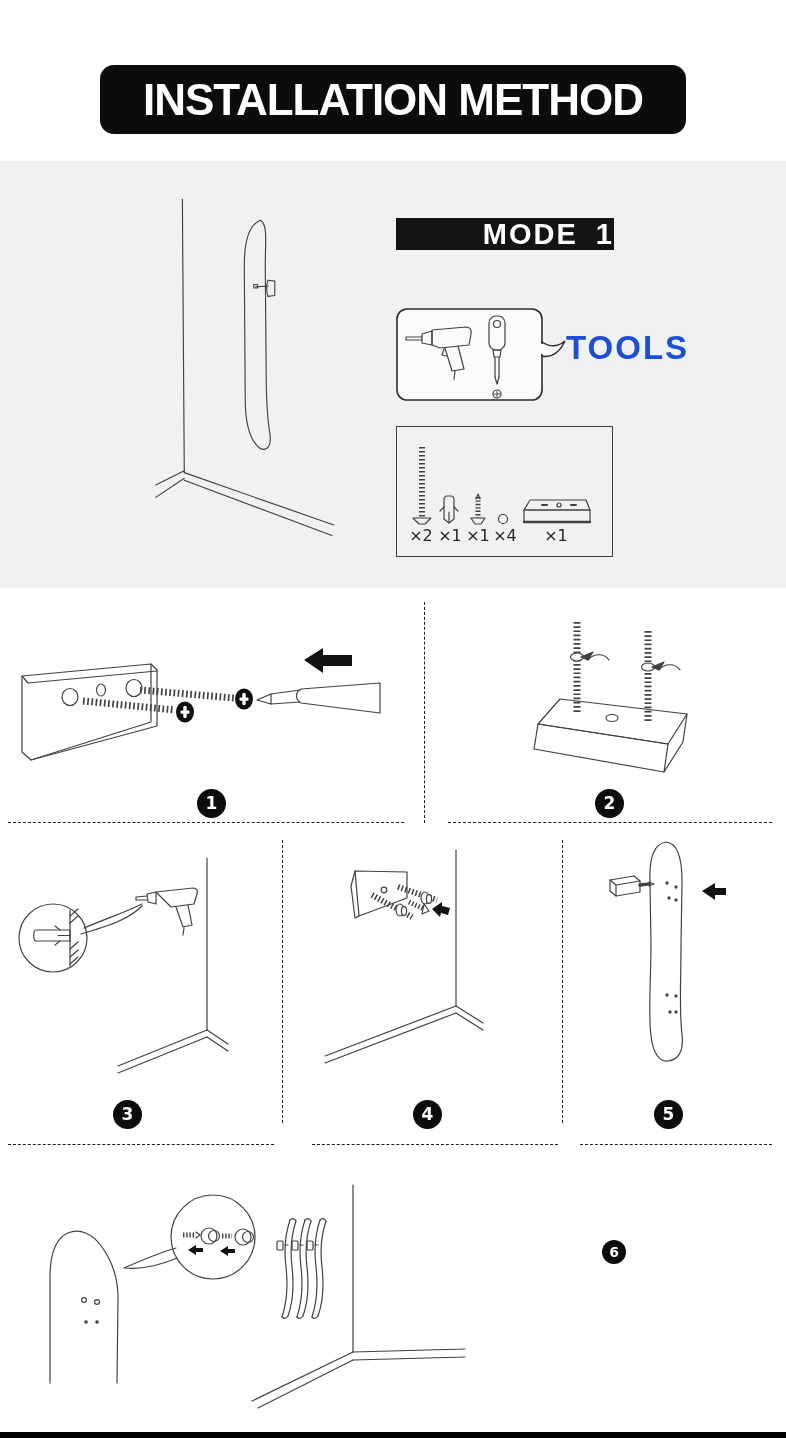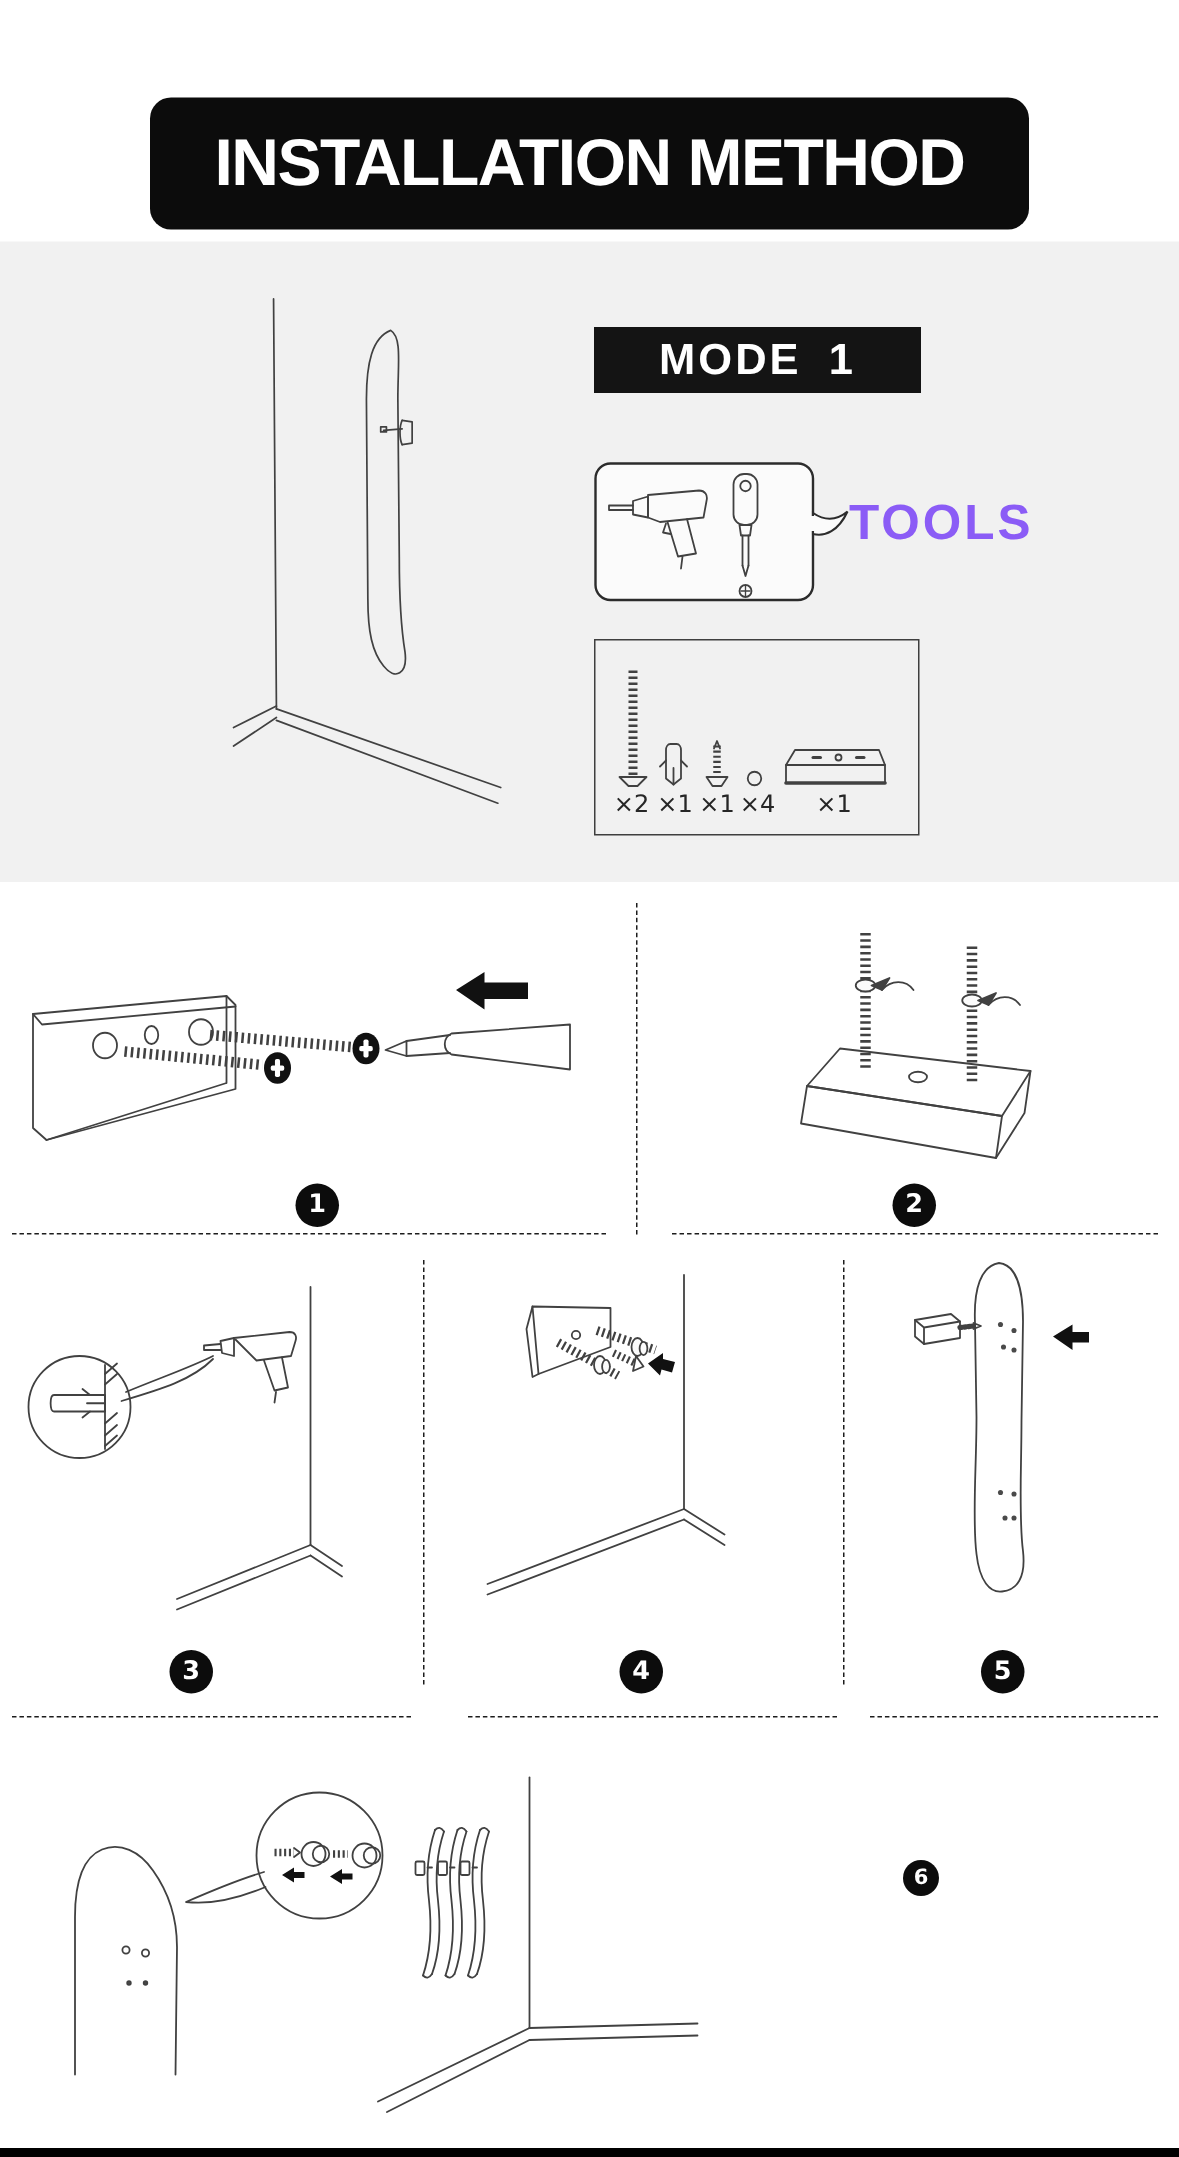--- a/index.html
+++ b/index.html
@@ -1,32 +1,32 @@
 <!DOCTYPE html>
 <html><head>
 <meta charset="utf-8">
 <style>
   html,body{margin:0;padding:0;background:#ffffff;}
   .page{position:relative;width:786px;height:1438px;background:#ffffff;overflow:hidden;
         font-family:"Liberation Sans",sans-serif;color:#111;}
 
   
-  .title-box{position:absolute;left:100px;top:65px;width:586px;height:88px;background:#0c0c0c;
+  .title-box{position:absolute;left:100px;top:65px;width:586px;height:69px;background:#0c0c0c;
              border-radius:14px;display:flex;align-items:center;justify-content:center;}
   .title-box span{color:#fff;font-weight:700;font-size:44px;letter-spacing:-1px;white-space:nowrap;}
 
   
   .mode-section{position:absolute;left:0;top:161px;width:786px;height:427px;background:#f1f1f1;}
   .hero-svg{position:absolute;left:60px;top:24px;}
-  .mode-badge{position:absolute;left:396px;top:57px;width:218px;height:44px;background:#141414;
-              display:flex;align-items:center;justify-content:center;}
+  .mode-badge{position:absolute;left:396px;top:57px;width:218px;height:32px;background:#141414;
+              display:flex;align-items:center;justify-content:flex-end;}
   .mode-badge span{color:#fff;font-weight:700;font-size:29px;letter-spacing:2px;word-spacing:8px;}
   .tools-bubble{position:absolute;left:392px;top:144px;}
   .tools-label{position:absolute;left:566px;top:168px;font-size:33px;font-weight:700;
-               letter-spacing:2px;color:#8b5cf6;}
+               letter-spacing:2px;color:#1d4ed8;}
   .parts-panel{position:absolute;left:396px;top:265px;width:217px;height:131px;
                border:1px solid #3f3f3f;box-sizing:border-box;}
   .parts-svg{position:absolute;left:0;top:0;}
   .part-qty{position:absolute;top:99px;width:34px;text-align:center;
             font-family:"DejaVu Sans",sans-serif;font-size:16px;color:#262626;}
 
   
   .step-svg{position:absolute;}
 
   

